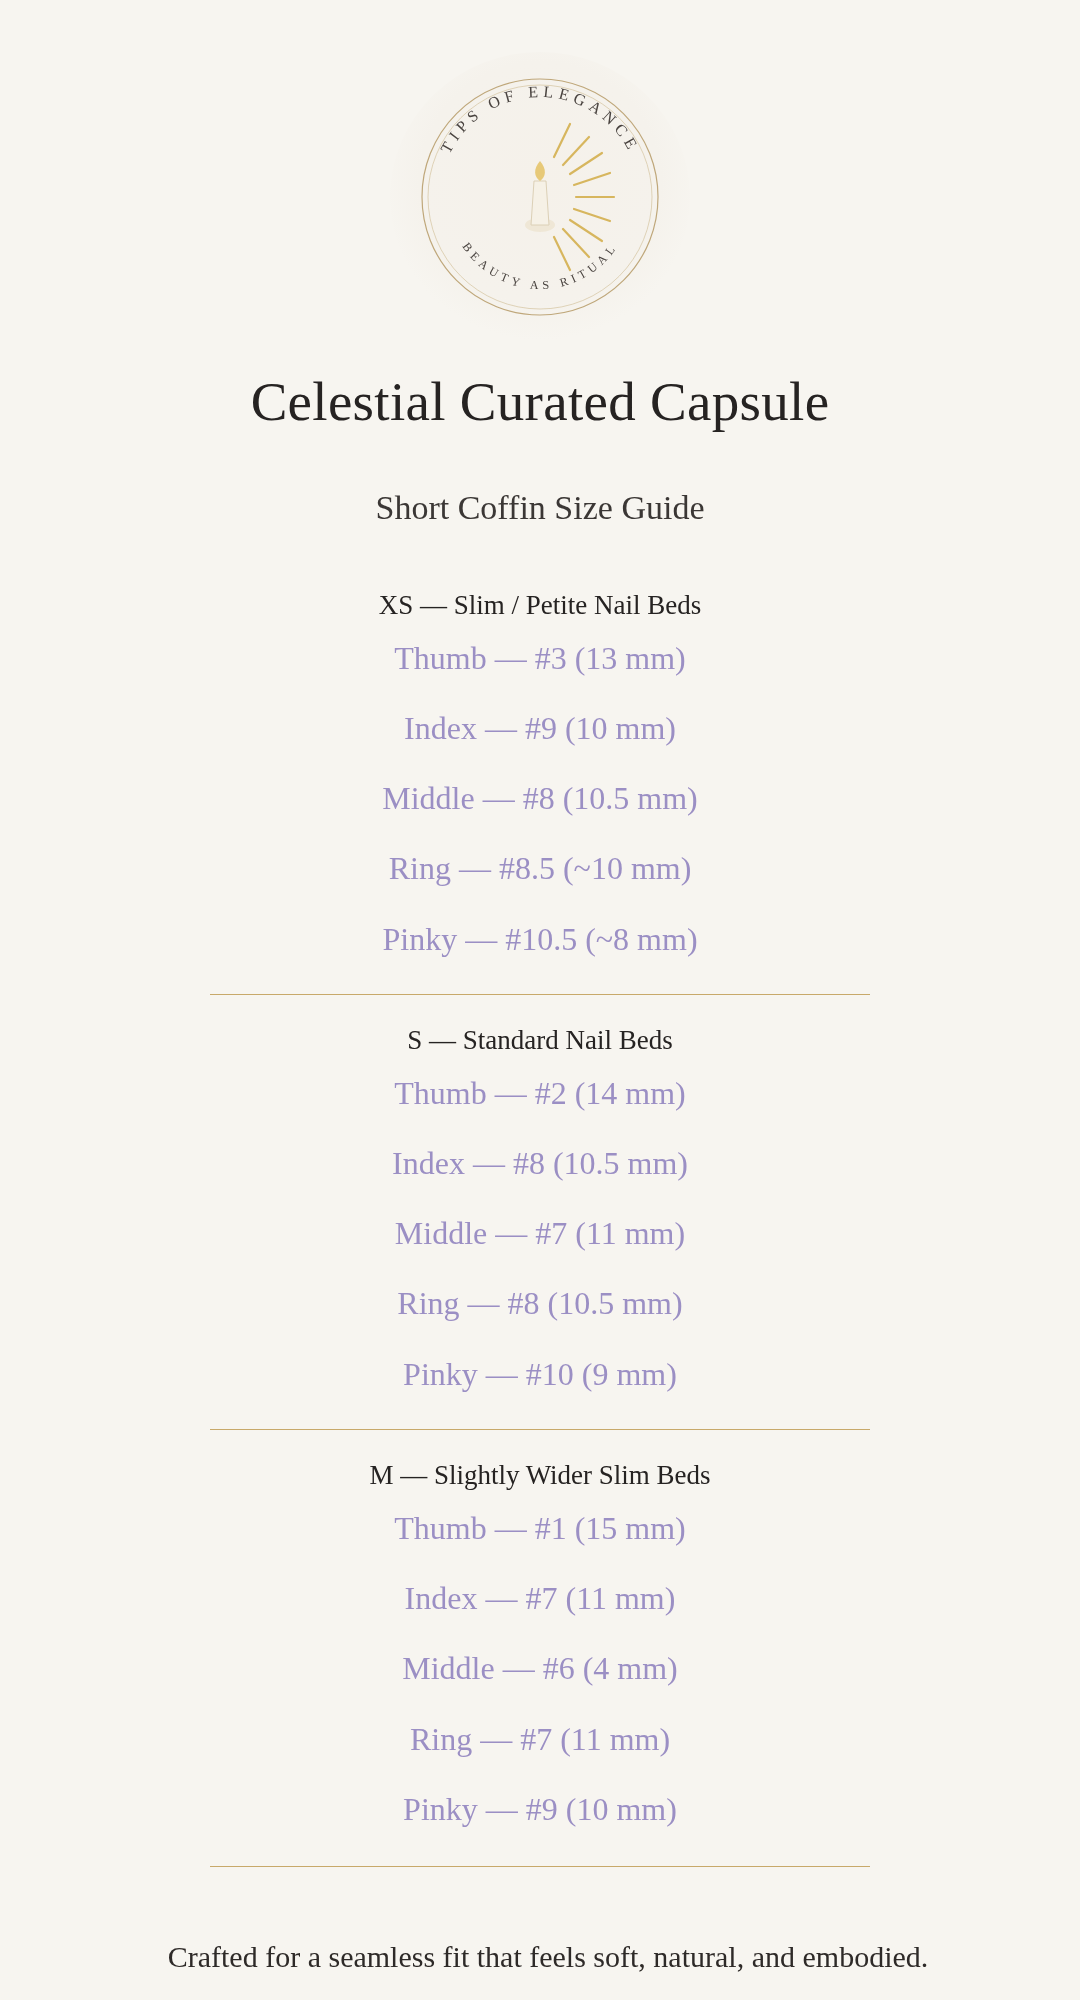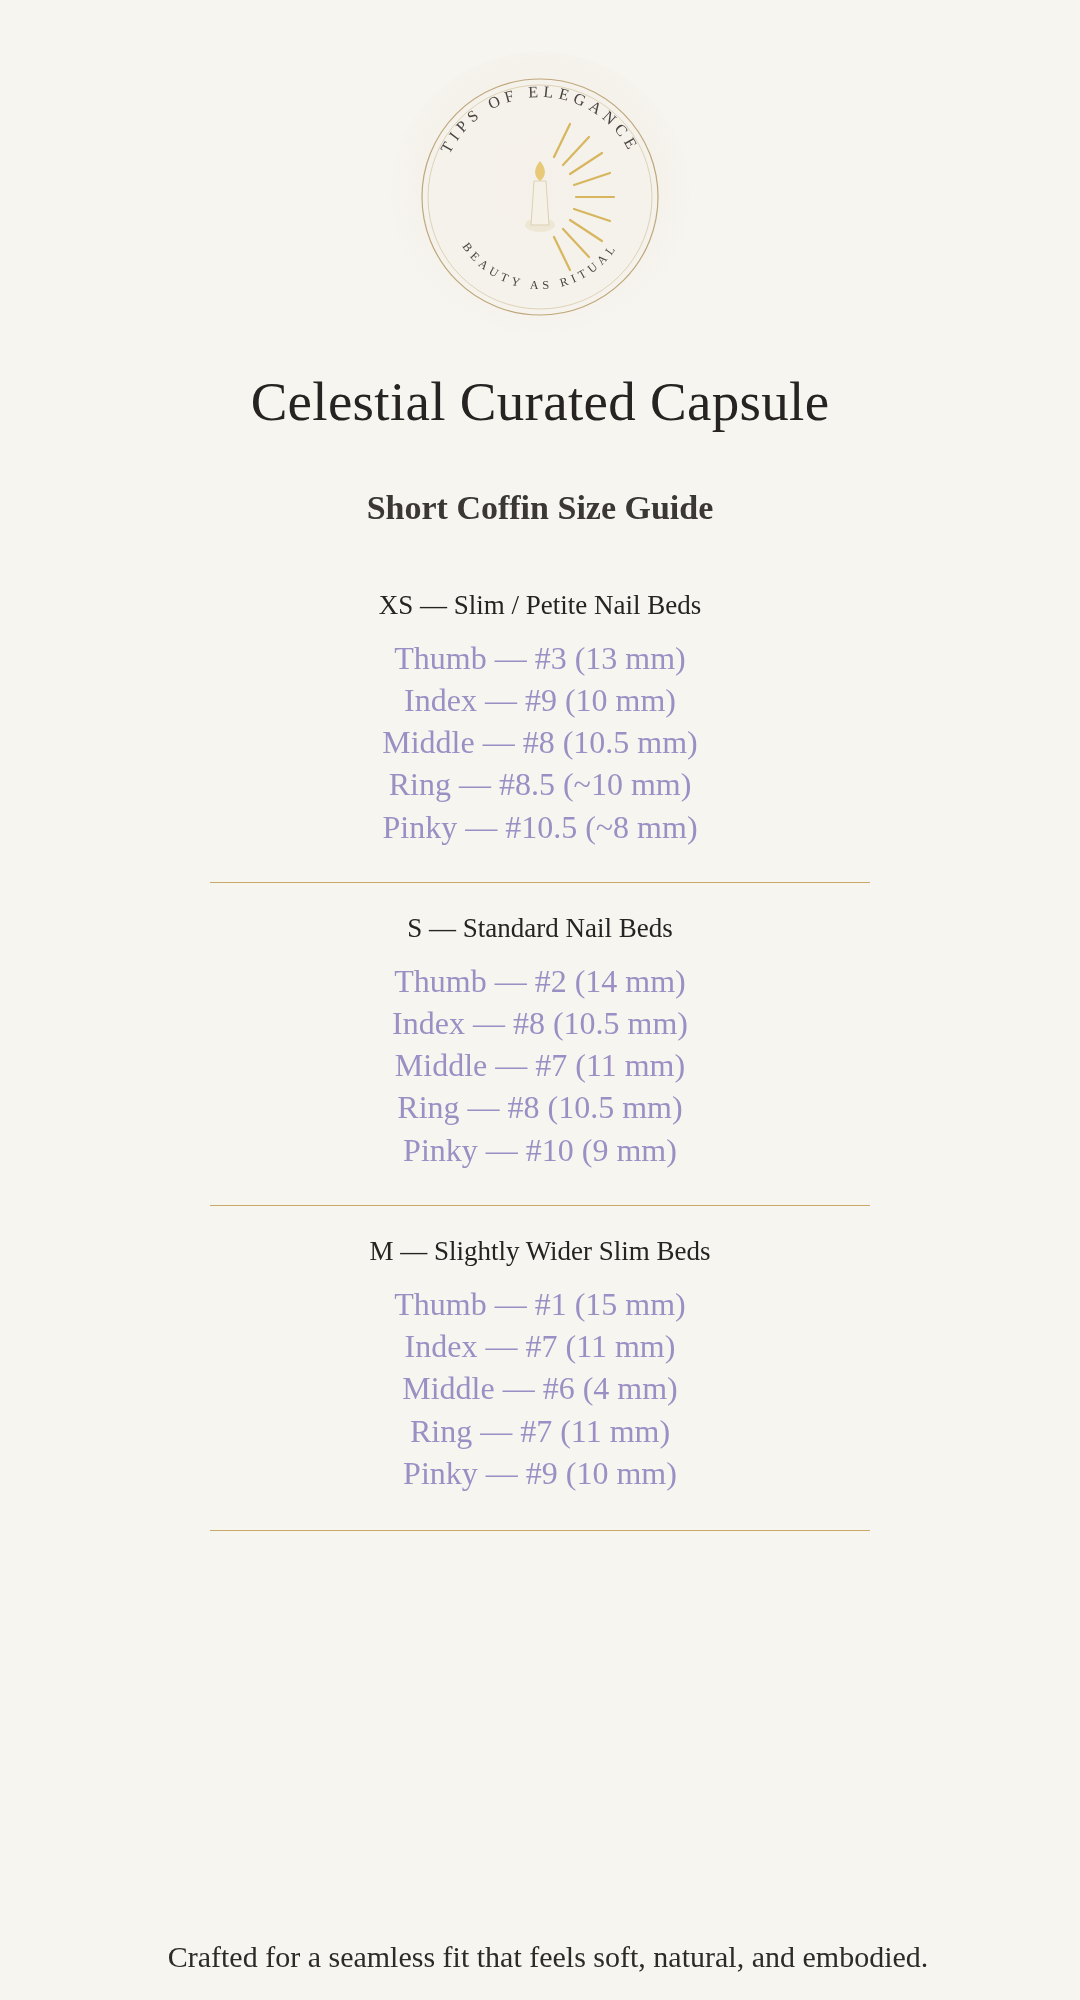--- a/index.html
+++ b/index.html
@@ -53,21 +53,21 @@
     font-size: 55px;
     font-weight: 400;
     letter-spacing: 0.3px;
     line-height: 1.1;
     color: #262322;
     text-align: center;
   }
   .sub-title {
     margin-top: 20px;
     font-size: 34px;
-    font-weight: 700;
+    font-weight: 400;
     color: #3b3735;
     text-align: center;
   }
 
   
   .sections {
     margin-top: 34px;
     width: 100%;
     display: flex;
     flex-direction: column;
@@ -83,20 +83,21 @@
     font-size: 27px;
     font-weight: 400;
     color: #262322;
     text-align: center;
     margin-bottom: 16px;
   }
   .line-list {
     display: flex;
     flex-direction: column;
     align-items: center;
+    gap: 28px;
   }
   .line-item {
     font-size: 32px;
     line-height: 1.32;
     color: #9b8fc4;
     text-align: center;
   }
   .divider {
     width: 660px;
     height: 1px;

